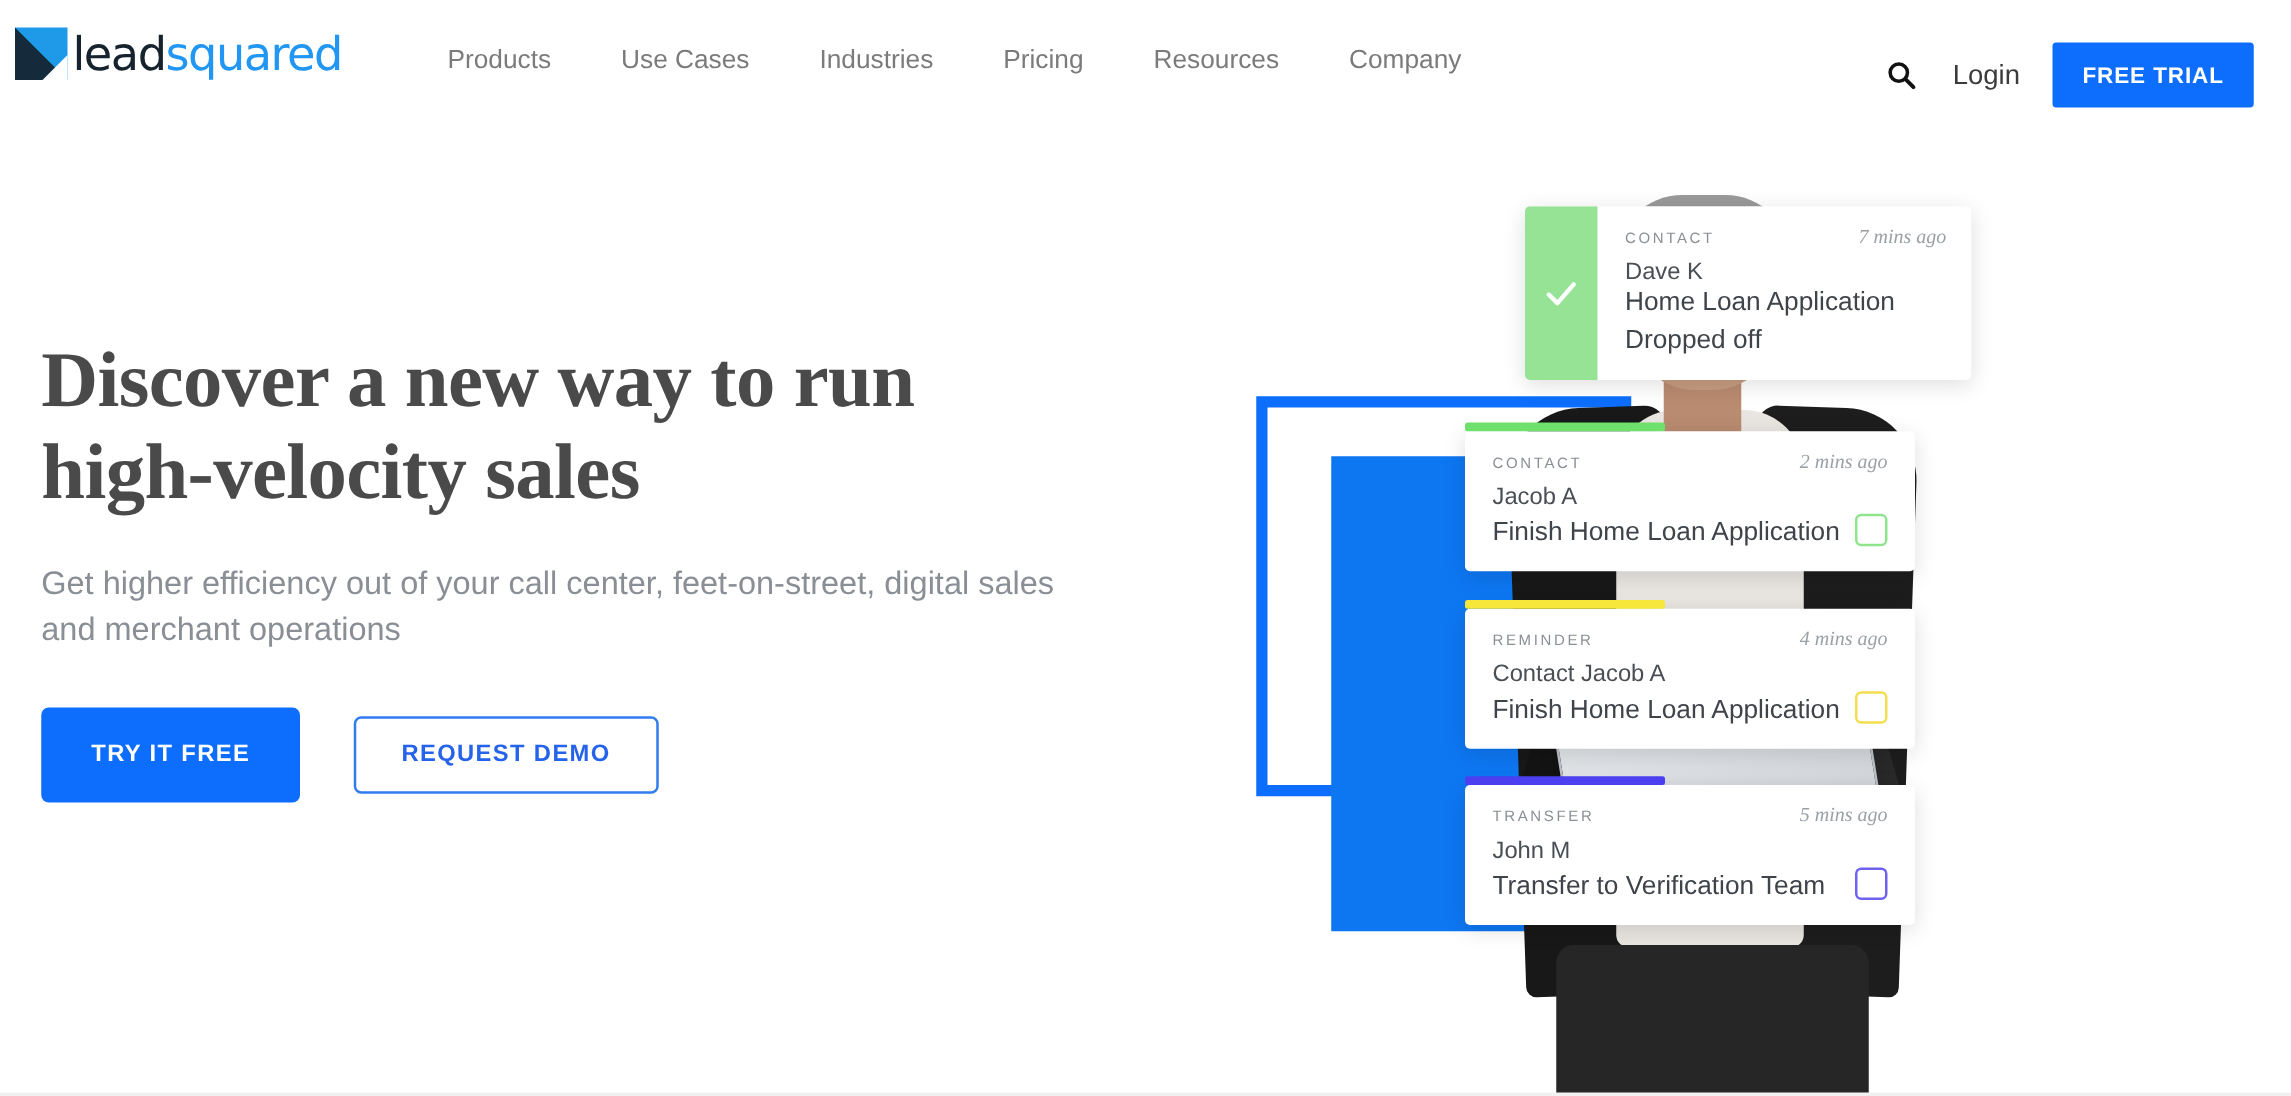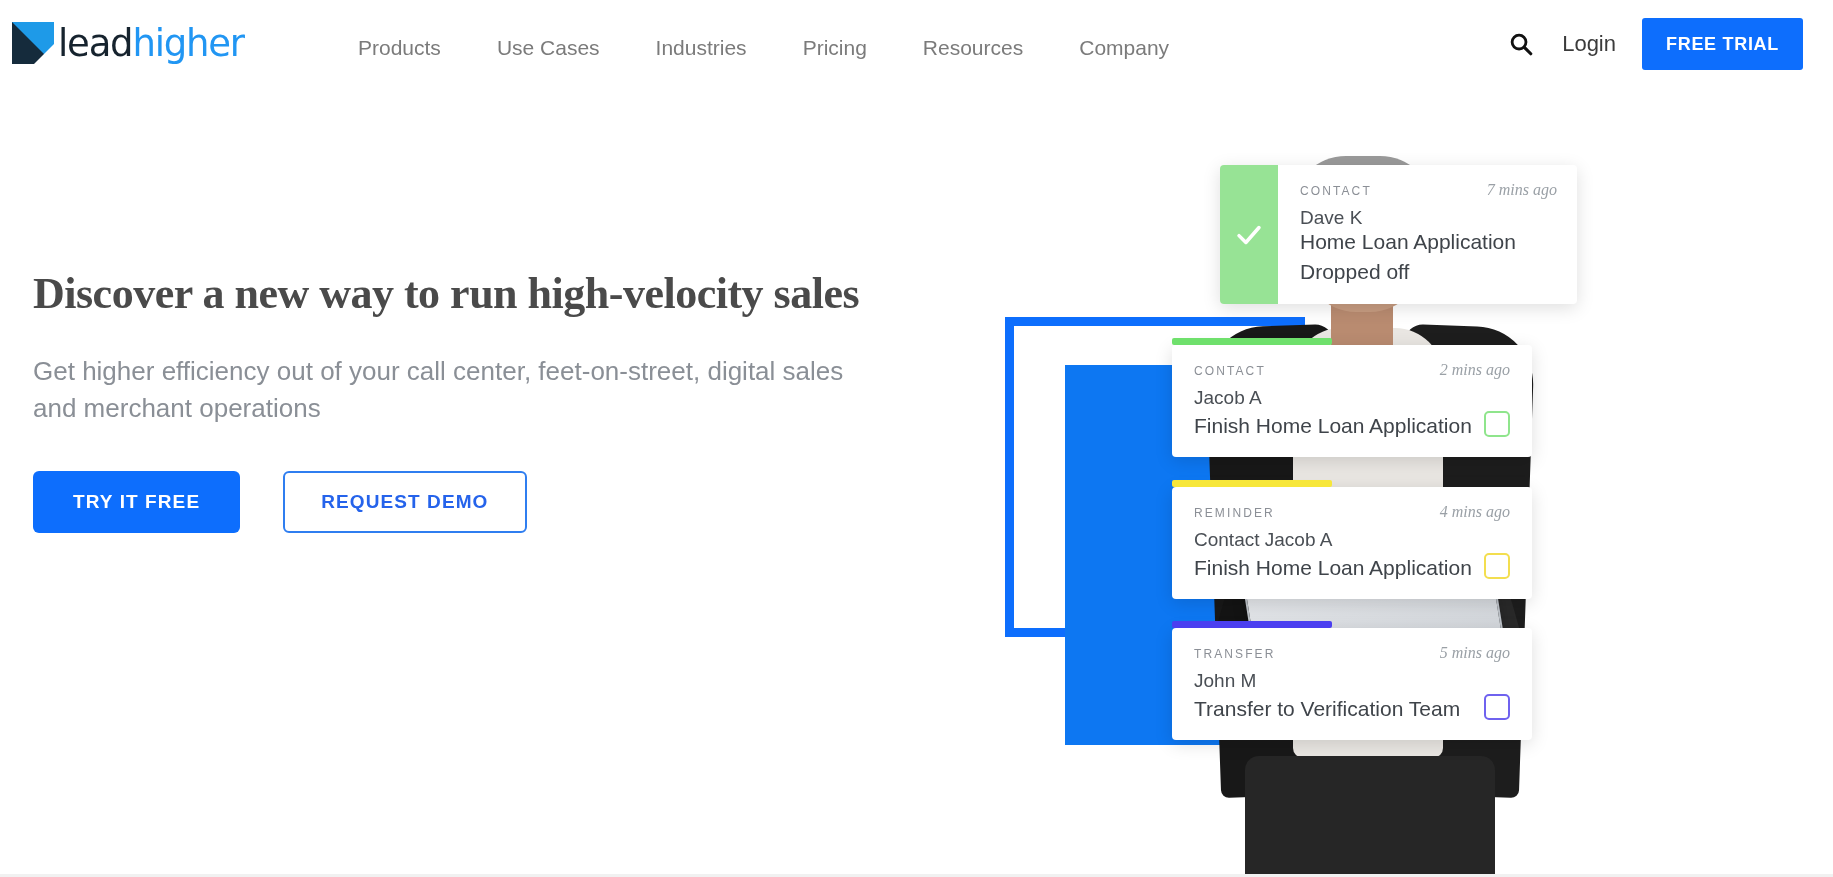--- a/index.html
+++ b/index.html
@@ -91,21 +91,21 @@
     line-height: 44px;
     white-space: nowrap;
     cursor: pointer;
     font-family: "Liberation Sans", sans-serif;
   }
   .nav-break { flex-basis: 100%; height: 31px; }
 
   .header-right {
     position: absolute;
     right: 30px;
-    top: 18px;
+    top: 34px;
     display: flex;
     align-items: center;
     gap: 26px;
     height: 52px;
   }
   .search-btn {
     width: 30px; height: 30px;
     display: flex; align-items: center; justify-content: center;
     cursor: pointer;
     background: none; border: none;
@@ -136,21 +136,21 @@
   
   .hero-copy {
     position: absolute;
     left: 33px;
     top: 268px;
     width: 860px;
     z-index: 30;
   }
   .hero-title {
     font-family: "Liberation Serif", "DejaVu Serif", serif;
-    font-size: 44px;
+    font-size: 63px;
     line-height: 1.16;
     color: #4a4a4a;
     font-weight: bold;
     letter-spacing: -0.5px;
     margin: 0 0 34px 0;
     max-width: 830px;
   }
   .hero-sub {
     font-size: 26px;
     line-height: 1.42;
@@ -164,21 +164,21 @@
     gap: 27px;
   }
   .btn-primary {
     background: #0d6efd;
     color: #ffffff;
     font-size: 19px;
     font-weight: bold;
     letter-spacing: 1.1px;
     border: none;
     border-radius: 6px;
-    height: 62px;
+    height: 76px;
     padding: 0 40px;
     cursor: pointer;
     white-space: nowrap;
     font-family: "Liberation Sans", sans-serif;
   }
   .btn-outline {
     background: #ffffff;
     color: #2563eb;
     font-size: 19px;
     font-weight: bold;
@@ -450,21 +450,21 @@
 
 <div class="page">
 
   <header class="header">
 
     <div class="logo">
       <div class="logo-mark">
         <span class="tri"></span>
         <span class="notch"></span>
       </div>
-      <div class="logo-text"><span class="lead">lead</span><span class="squared">higher</span></div>
+      <div class="logo-text"><span class="lead">lead</span><span class="squared">squared</span></div>
     </div>
 
     <nav class="nav">
       <div class="nav-item">Products</div>
       <div class="nav-item">Use Cases</div>
       <div class="nav-item">Industries</div>
       <div class="nav-item">Pricing</div>
       <div class="nav-item">Resources</div>
       <div class="nav-item">Company</div>
       <div class="nav-break"></div>

